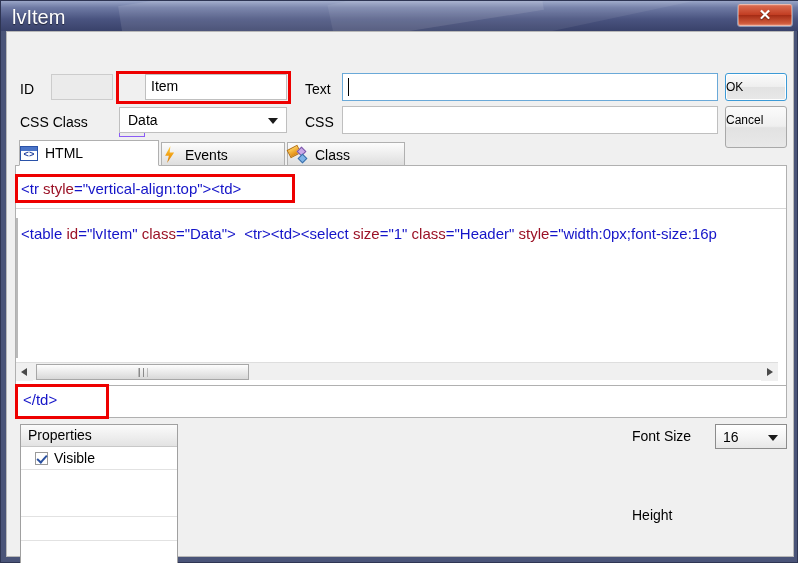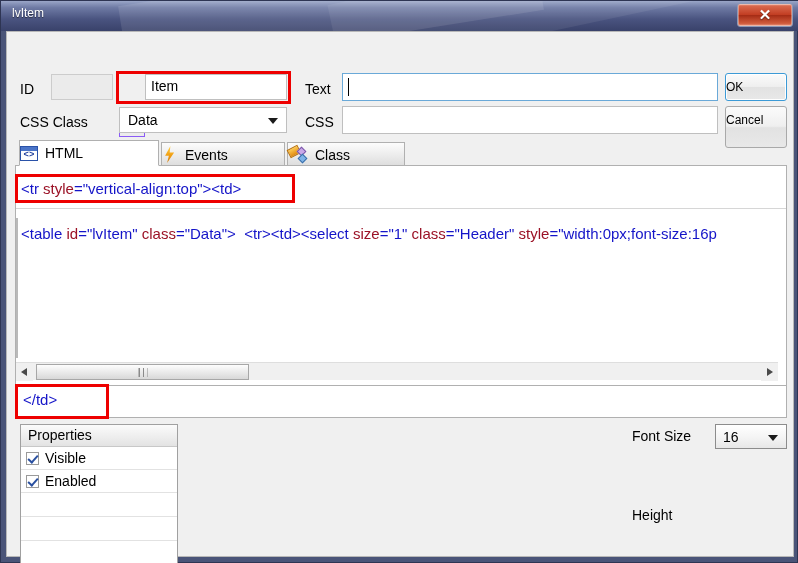--- a/index.html
+++ b/index.html
@@ -32,21 +32,21 @@
     transform: rotate(-9deg);
   }
   #titlebar:after {
     content: ""; position: absolute;
     left: 330px; top: -34px; width: 360px; height: 72px;
     background: rgba(255,255,255,0.07);
     transform: rotate(-12deg);
   }
   #title-text {
     position: absolute; left: 11px; top: 5px;
-    font-size: 12px; color: #ffffff;
+    font-size: 20px; color: #ffffff;
     text-shadow: 0 1px 1px rgba(0,0,0,0.55);
     z-index: 4;
   }
   #close-btn {
     position: absolute; right: 6px; top: 2px;
     width: 56px; height: 24px;
     border: 1px solid #8c9ab8;
     border-radius: 3px;
     background: linear-gradient(to bottom,#e8a191 0%,#d8664c 10%, #c23e23 48%, #a62d16 52%, #d05b3c 88%, #e89a85 100%);
     box-shadow: inset 0 0 0 1px rgba(255,255,255,0.35);
@@ -332,21 +332,21 @@
     background: linear-gradient(to bottom, #fbfbfb 0%, #efefef 50%, #e3e3e3 100%);
     border-bottom: 1px solid #c8c8c8;
     font-size: 14px; color: #000;
     padding-left: 7px; line-height: 21px;
   }
   .prop-row {
     position: absolute; left: 0;
     width: 156px; height: 23px;
     border-bottom: 1px solid #e2e2e2;
     display: flex; align-items: center;
-    padding-left: 5px;
+    padding-left: 14px;
     font-size: 14px; color: #000;
   }
   .chk {
     position: relative;
     width: 13px; height: 13px;
     background: #ffffff;
     border: 1px solid #9a9a9a;
     margin-right: 6px;
     flex: none;
   }
@@ -482,24 +482,20 @@
     <div id="bottom-strip"></div>
     <div id="bottom-gutter"></div>
     <div id="code-bottom">&lt;/td&gt;</div>
 
     <div id="props">
       <div id="props-header">Properties</div>
       <div class="prop-row" style="top:22px;">
         <span class="chk checked"></span>
         <span>Visible</span>
       </div>
-      <div class="prop-row" style="top:45px;">
-        <span class="chk checked"></span>
-        <span>Enabled</span>
-      </div>
       <div class="prop-empty" style="top:68px;"></div>
       <div class="prop-empty" style="top:92px;"></div>
       <div class="prop-empty" style="top:116px;"></div>
     </div>
 
     <div id="fontsize-label">Font Size</div>
     <div id="fontsize-select">
       <span id="fontsize-value">16</span>
       <span class="arrow-down"></span>
     </div>

